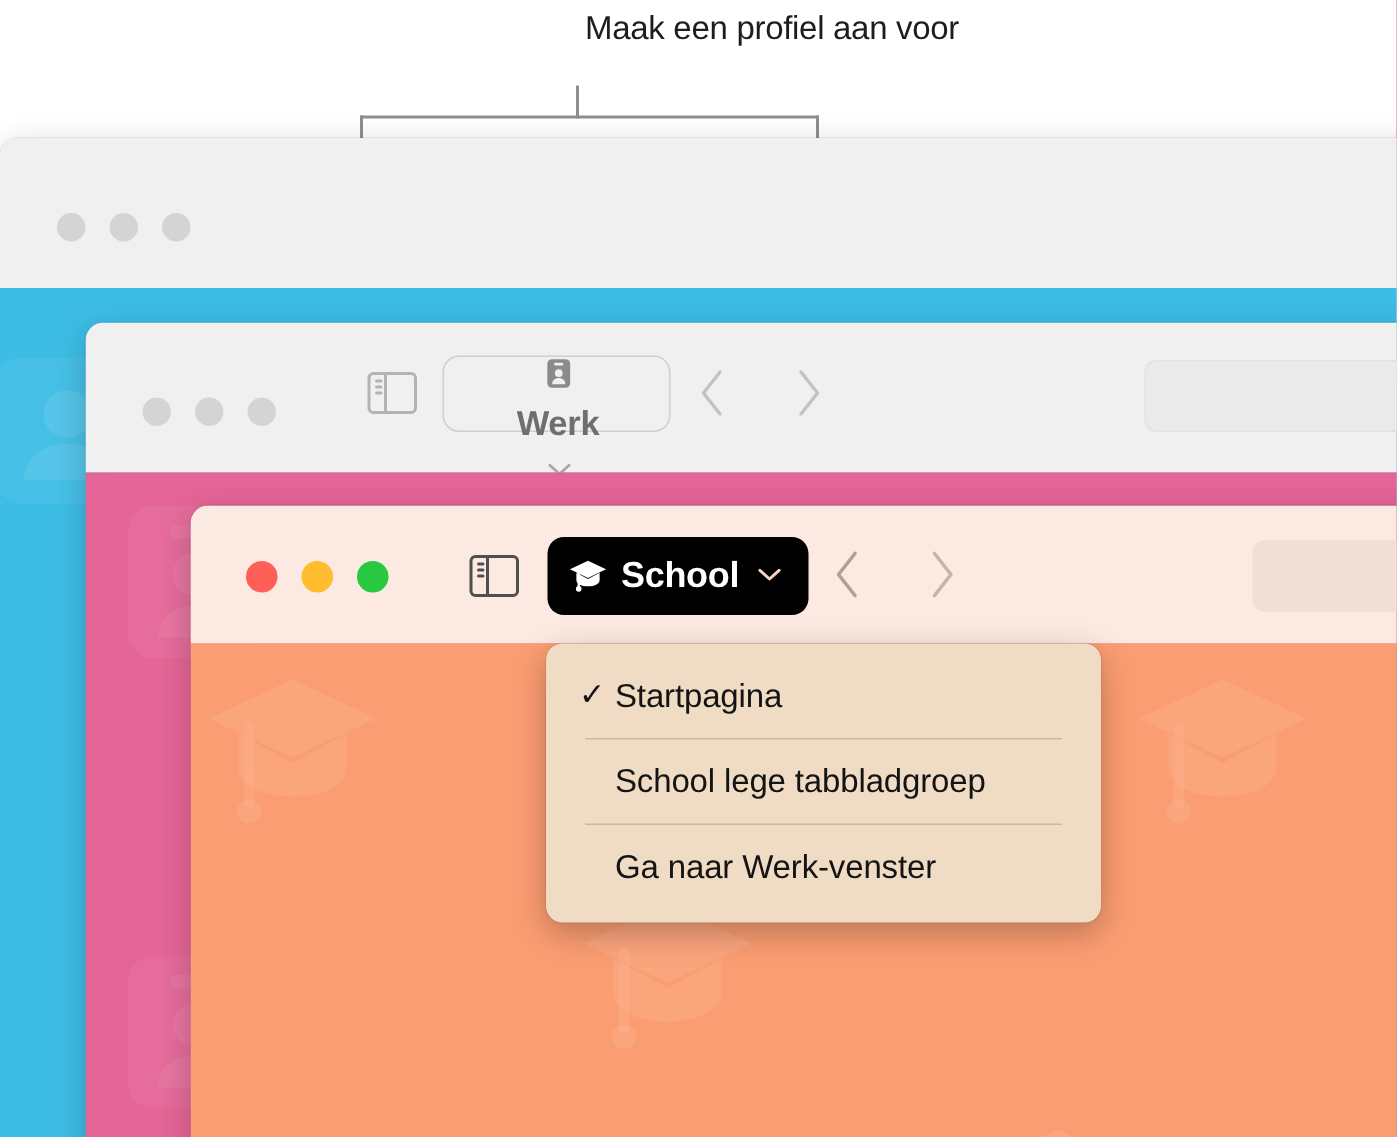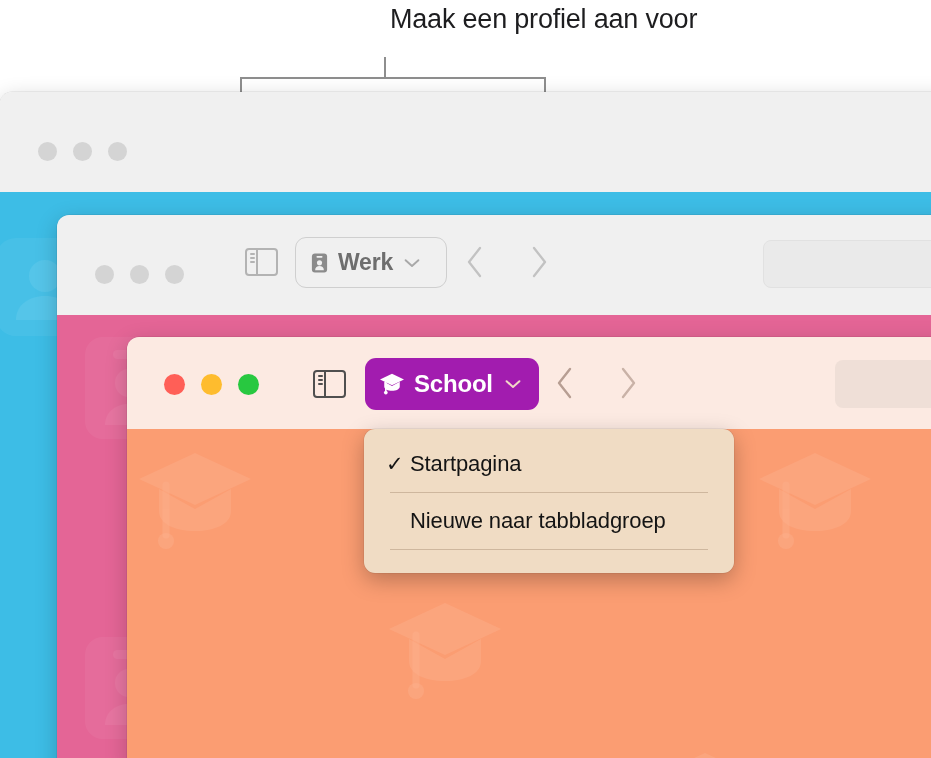--- a/index.html
+++ b/index.html
@@ -14,21 +14,21 @@
     overflow: hidden;
     position: relative;
   }
 
   
   #callout-text {
     position: absolute;
     left: 390px;
     top: 0px;
     width: 430px;
-    font-size: 27px;
+    font-size: 22px;
     line-height: 38px;
     color: #1d1d1f;
     letter-spacing: -0.2px;
   }
   #callout-text .cl {
     display: block;
     white-space: nowrap;
   }
   .bracket {
     position: absolute;
@@ -115,23 +115,24 @@
     position: absolute;
     display: flex;
     align-items: center;
     box-sizing: border-box;
     border-radius: 11px;
     white-space: nowrap;
   }
   .pill.outline {
     border: 1.5px solid #cfcfcf;
     background: transparent;
+    flex-direction: column;
   }
   .pill.filled {
-    background: #a21caf;
+    background: #000000;
     border: none;
   }
   .pill .pill-label {
     font-weight: bold;
     letter-spacing: -0.2px;
   }
   .pill .chev {
     display: inline-block;
   }
 
@@ -450,15 +451,16 @@
           <circle cx="31" cy="94" r="8" fill="#ffffff" opacity="0.45"></circle>
         </svg>
       </span>
     </div>
   </div>
 </div>
 
 <div id="profile-menu">
     <div class="menu-item"><span class="check">✓</span><span>Startpagina</span></div>
     <div class="menu-sep"></div>
-    <div class="menu-item"><span>Nieuwe naar tabbladgroep</span></div>
+    <div class="menu-item"><span>School lege tabbladgroep</span></div>
     <div class="menu-sep"></div>
+    <div class="menu-item"><span>Ga naar Werk-venster</span></div>
   </div>
 
 </body></html>

